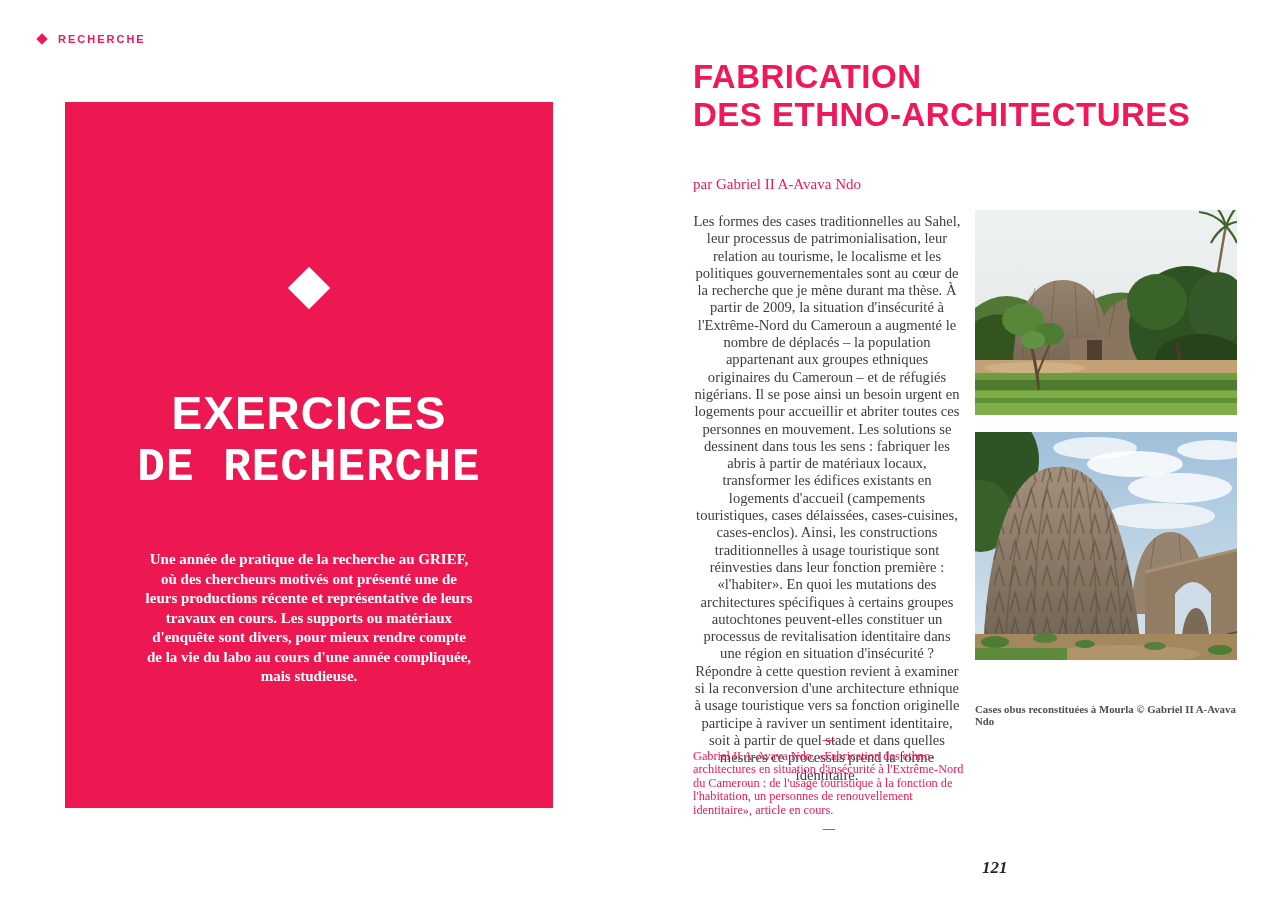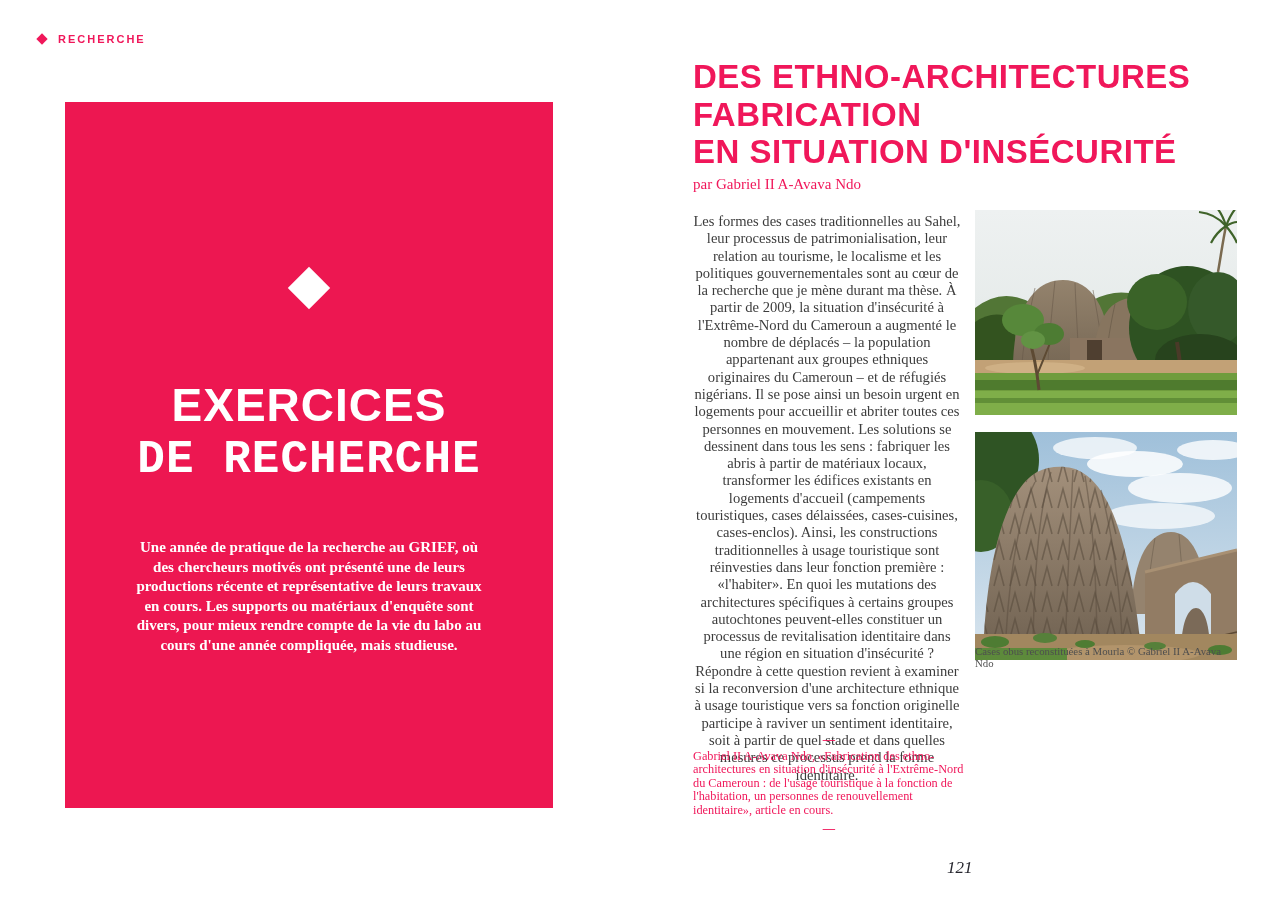--- a/index.html
+++ b/index.html
@@ -50,52 +50,51 @@
     color:var(--accent);font-family:"Liberation Serif",serif;font-size:12.3px;line-height:13.6px;
   }
   .citation .dash{display:block;text-align:center;margin:0 0 3px 0;font-weight:700;}
   .citation .dash.bottom{margin:4px 0 0 0;}
 
   
   .photo{position:absolute;left:975px;width:262px;display:block;}
   .photo-1{top:210px;height:205px;}
   .photo-2{top:432px;height:228px;}
   .photo-caption{
-    position:absolute;left:975px;top:645px;width:262px;
-    color:#4e4e4e;font-family:"Liberation Serif",serif;font-size:10.8px;
+    position:absolute;left:975px;top:703px;width:262px;
+    color:#4e4e4e;font-family:"Liberation Serif",serif;font-size:10.8px;font-weight:bold;
   }
 
   .page-number{
-    position:absolute;left:947px;top:858px;
-    color:#26262e;font-family:"Liberation Serif",serif;font-style:italic;font-weight:400;font-size:17px;
+    position:absolute;left:982px;top:858px;
+    color:#26262e;font-family:"Liberation Serif",serif;font-style:italic;font-weight:700;font-size:17px;
   }
 </style>
 </head>
 <body>
 
 <div class="page">
 
   <div class="section-header">
     <span class="mini-diamond"></span>
     <span class="section-label">RECHERCHE</span>
   </div>
 
   <section class="feature-card">
     <span class="card-diamond"></span>
-    <h2 class="card-title" style="margin:0;">
+    <h2 class="card-title" style="margin:8px;">
       <span style="display:block;">EXERCICES</span>
       <span style="display:block;font-family:Liberation Mono, monospace;">DE RECHERCHE</span>
     </h2>
-    <p class="card-desc" style="margin:4px;">Une année de pratique de la recherche au GRIEF, où des chercheurs motivés ont présenté une de leurs productions récente et représentative de leurs travaux en cours. Les supports ou matériaux d'enquête sont divers, pour mieux rendre compte de la vie du labo au cours d'une année compliquée, mais studieuse.</p>
+    <p class="card-desc" style="margin:16px;">Une année de pratique de la recherche au GRIEF, où des chercheurs motivés ont présenté une de leurs productions récente et représentative de leurs travaux en cours. Les supports ou matériaux d'enquête sont divers, pour mieux rendre compte de la vie du labo au cours d'une année compliquée, mais studieuse.</p>
   </section>
 
   <h1 class="article-title" style="margin:0;">
+    <span>FABRICATION</span>
     <span>DES ETHNO-ARCHITECTURES</span>
-    <span>FABRICATION</span>
-    <span>EN SITUATION D'INSÉCURITÉ</span>
   </h1>
   <div class="byline">par Gabriel II A-Avava Ndo</div>
   <div class="body-text">Les formes des cases traditionnelles au Sahel, leur processus de patrimonialisation, leur relation au tourisme, le localisme et les politiques gouvernementales sont au cœur de la recherche que je mène durant ma thèse. À partir de 2009, la situation d'insécurité à l'Extrême-Nord du Cameroun a augmenté le nombre de déplacés – la population appartenant aux groupes ethniques originaires du Cameroun – et de réfugiés nigérians. Il se pose ainsi un besoin urgent en logements pour accueillir et abriter toutes ces personnes en mouvement. Les solutions se dessinent dans tous les sens : fabriquer les abris à partir de matériaux locaux, transformer les édifices existants en logements d'accueil (campements touristiques, cases délaissées, cases-cuisines, cases-enclos). Ainsi, les constructions traditionnelles à usage touristique sont réinvesties dans leur fonction première : «l'habiter». En quoi les mutations des architectures spécifiques à certains groupes autochtones peuvent-elles constituer un processus de revitalisation identitaire dans une région en situation d'insécurité ? Répondre à cette question revient à examiner si la reconversion d'une architecture ethnique à usage touristique vers sa fonction originelle participe à raviver un sentiment identitaire, soit à partir de quel stade et dans quelles mesures ce processus prend la forme identitaire.</div>
 
   <div class="citation">
     <span class="dash top">—</span>
     <span>Gabriel II A-Avava Ndo, «Fabrication des ethno-architectures en situation d'insécurité à l'Extrême-Nord du Cameroun : de l'usage touristique à la fonction de l'habitation, un personnes de renouvellement identitaire», article en cours.</span>
     <span class="dash bottom">—</span>
   </div>
 

